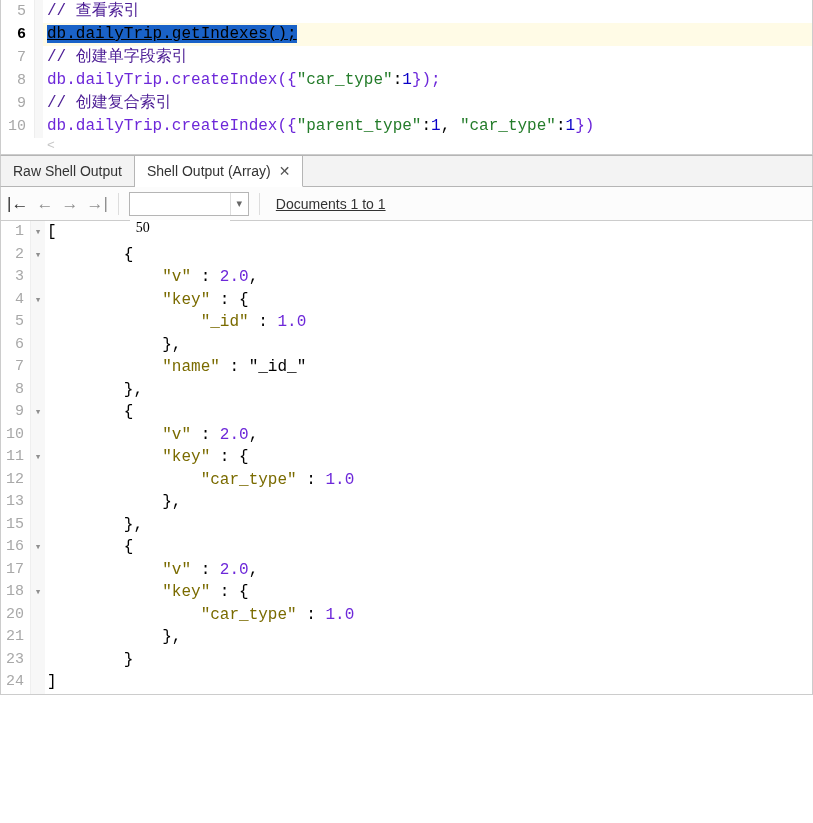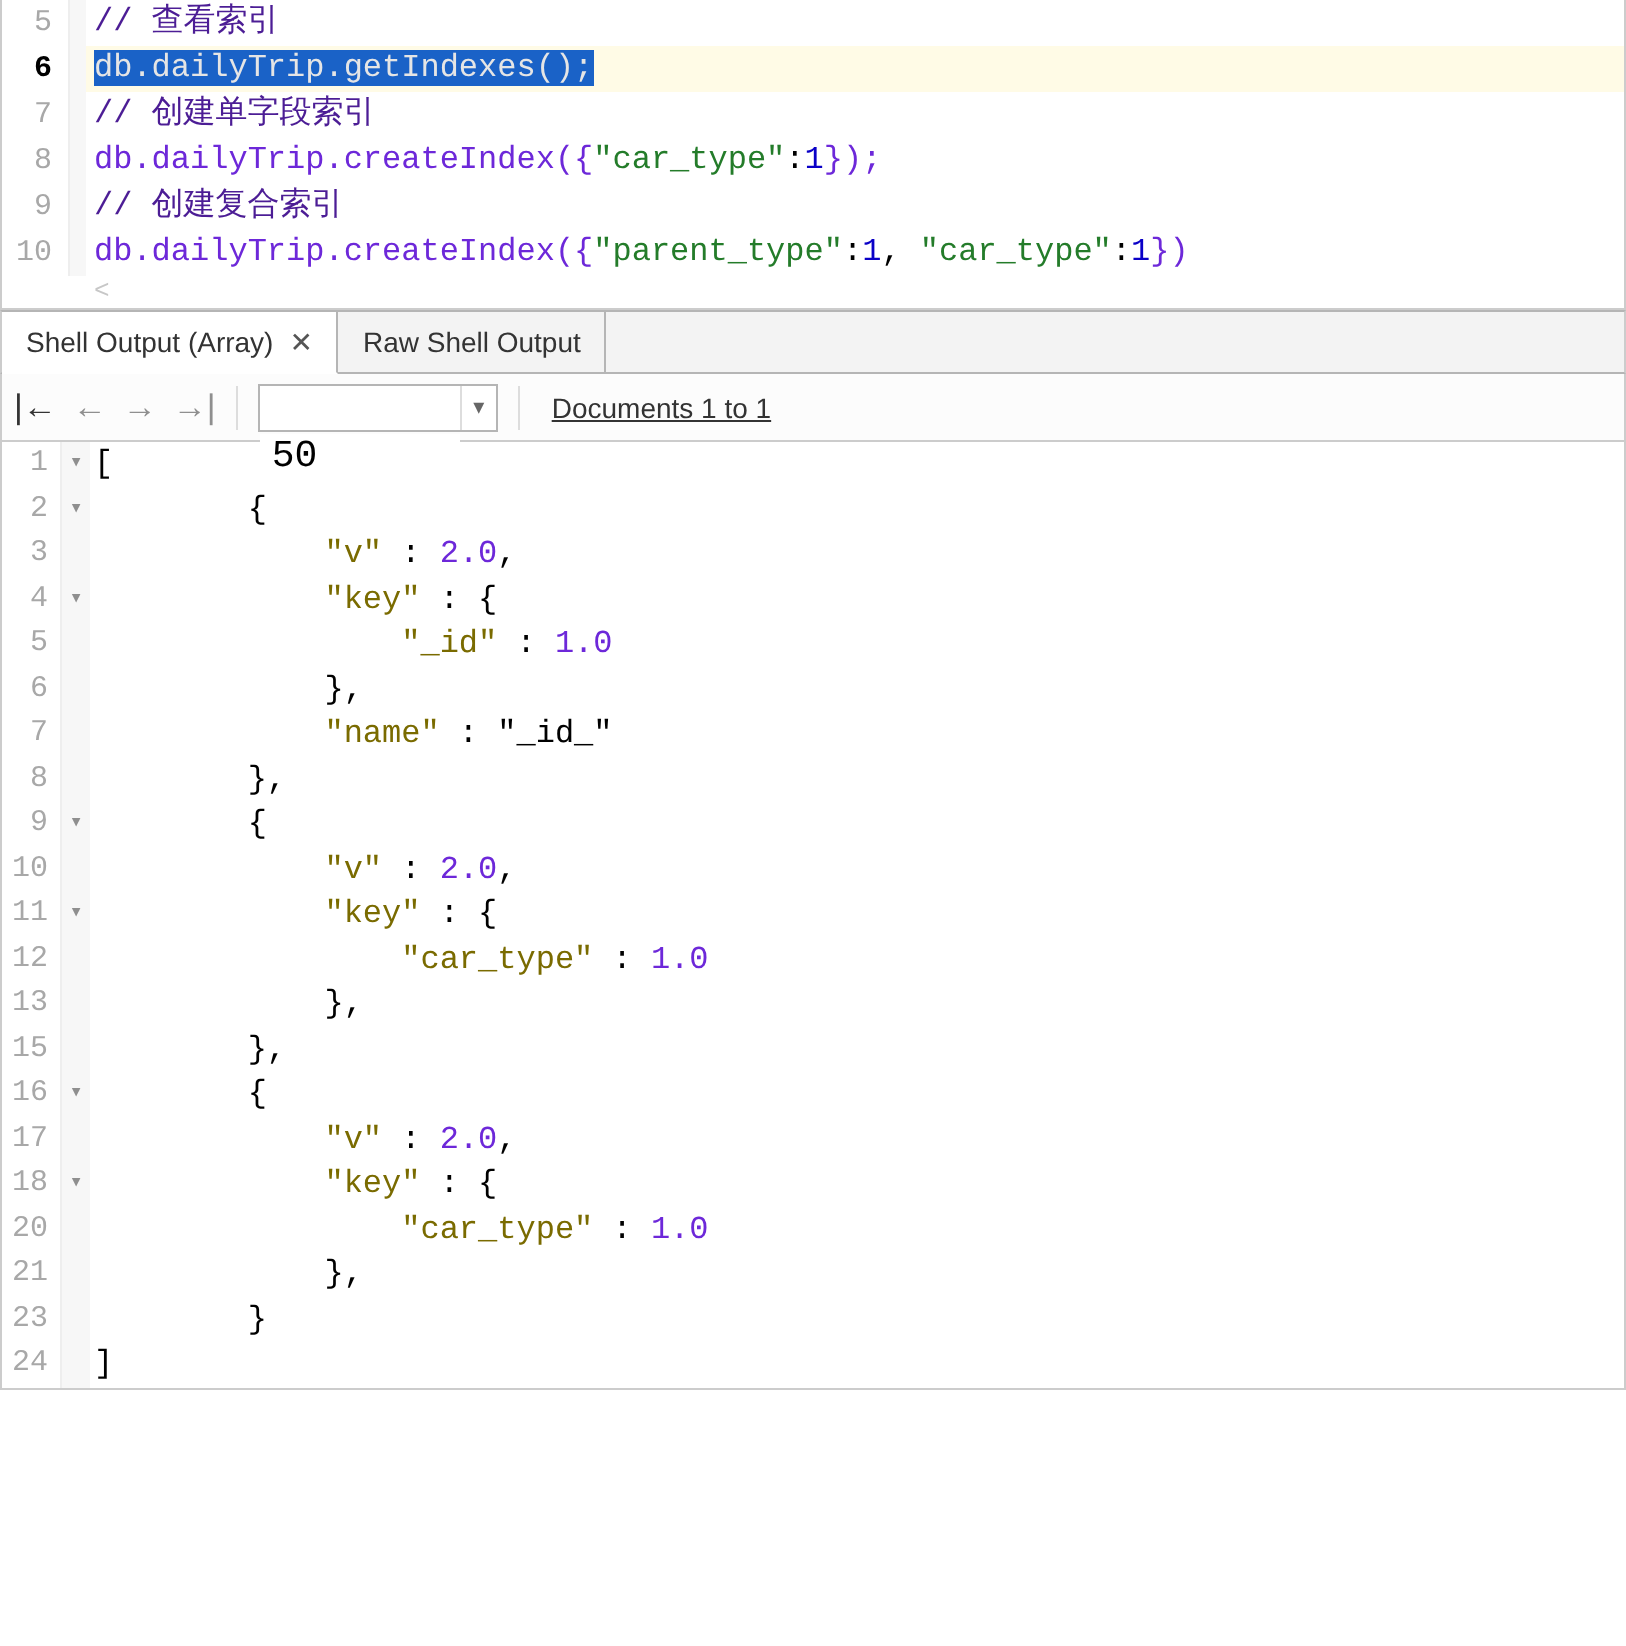--- a/index.html
+++ b/index.html
@@ -38,21 +38,22 @@
   }
   .code {
     padding-left: 4px;
     white-space: pre;
     flex: 1;
   }
   .active-line .lnum { color: #000; font-weight: bold; background: #fff; }
   .active-line .code { background: #fffbe6; }
   .sel {
     background: #1a62c7;
-    color: #e5e5e5;
+    color: #000000;
+    text-decoration: underline;
   }
   .comment { color: #4c1d95; }
   .keytxt { color: #6d28d9; }
   .str { color: #247c2a; }
   .num { color: #0a00c7; }
   .punc { color: #000; }
   .after-scroll {
     height: 16px;
     padding-left: 46px;
     color: #c7c7c7;
@@ -108,23 +109,23 @@
     display: flex;
     align-items: center;
     border: 1px solid #b5b5b5;
     height: 24px;
     background: #fff;
   }
   .combo input {
     border: none;
     width: 100px;
     padding: 0 6px;
-    font-size: 19px;
+    font-size: 14px;
     outline: none;
-    font-family: Liberation Mono, monospace;
+    font-family: Liberation Serif, serif;
     margin-top: 48px;
   }
   .combo .drop {
     width: 18px;
     text-align: center;
     color: #666;
     border-left: 1px solid #ddd;
     font-size: 11px;
     height: 100%;
     display: flex;
@@ -199,26 +200,26 @@
   </div>
   <div class="editor-line">
     <div class="lnum">10</div>
     <div class="gut"></div>
     <div class="code"><span class="keytxt">db.dailyTrip.createIndex({</span><span class="str">"parent_type"</span><span class="punc">:</span><span class="num">1</span><span class="punc">, </span><span class="str">"car_type"</span><span class="punc">:</span><span class="num">1</span><span class="keytxt">})</span></div>
   </div>
   <div class="after-scroll">&lt;</div>
 </div>
 
 <div class="tabs">
+  <div class="tab">
+    <span>Raw Shell Output</span>
+  </div>
   <div class="tab active">
     <span>Shell Output (Array)</span>
     <span class="close">✕</span>
-  </div>
-  <div class="tab">
-    <span>Raw Shell Output</span>
   </div>
 </div>
 
 <div class="toolbar">
   <div class="nav-icons">
     <span>|←</span>
     <span>←</span>
     <span>→</span>
     <span>→|</span>
   </div>

